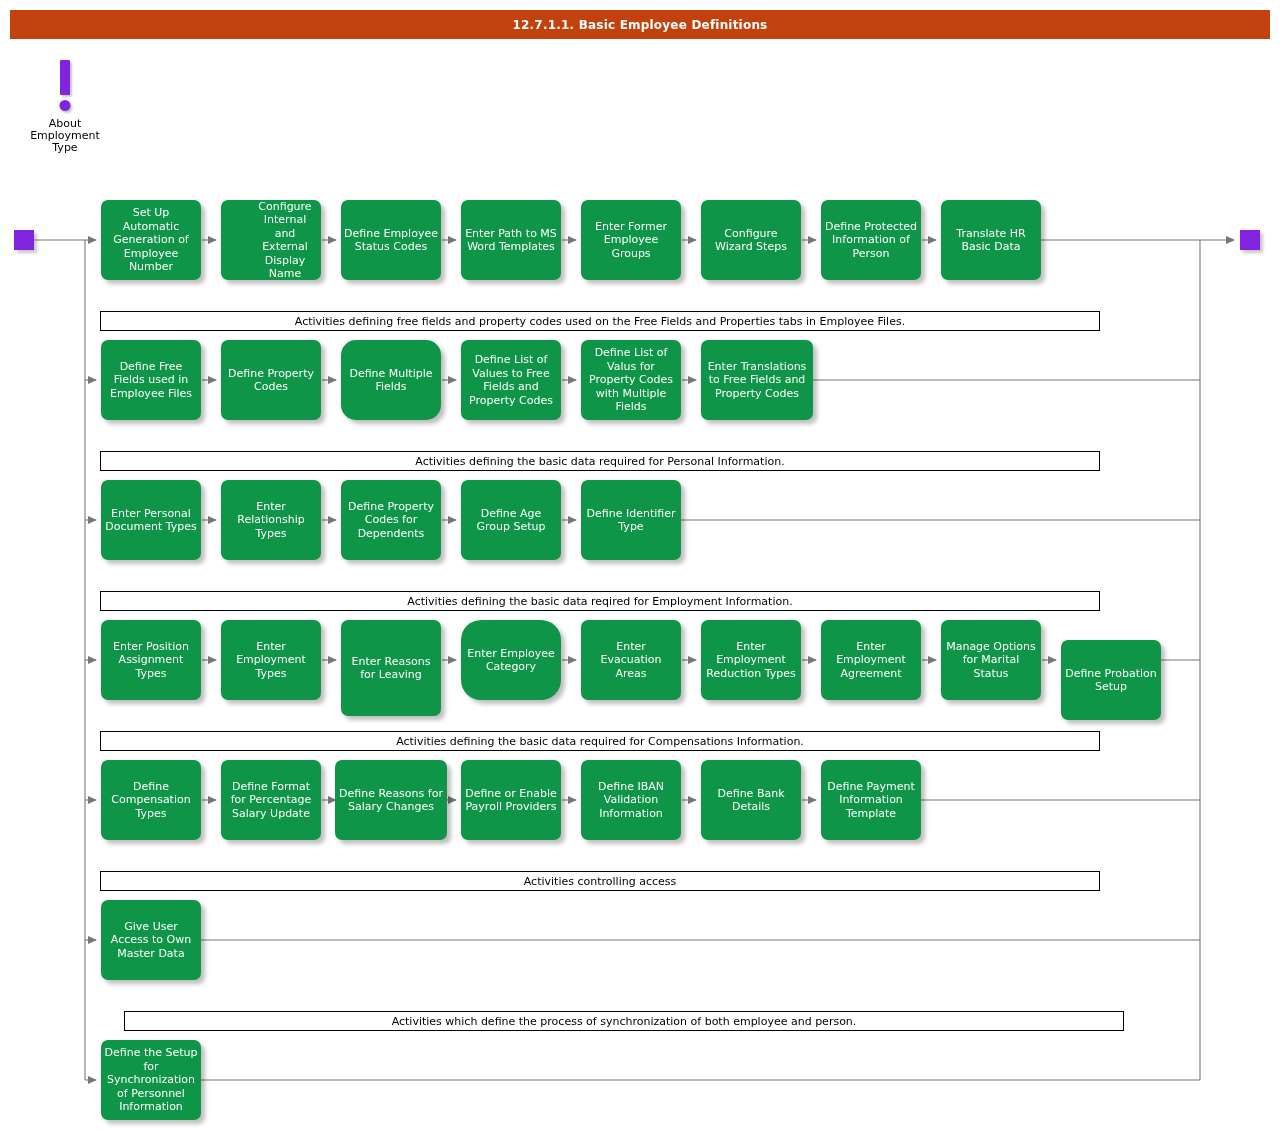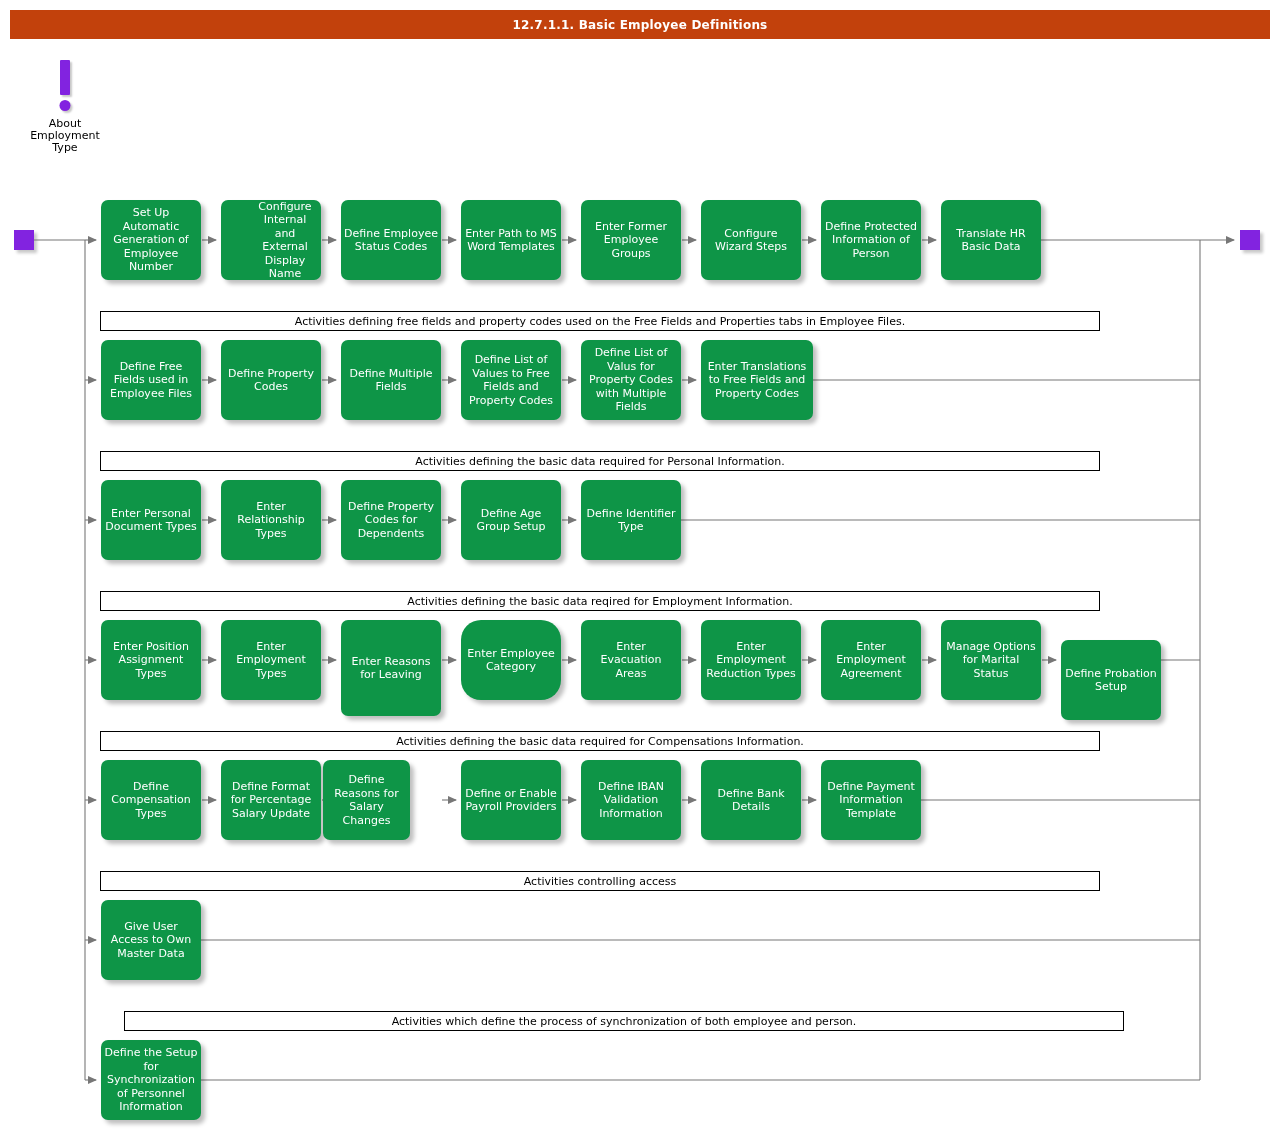--- a/index.html
+++ b/index.html
@@ -205,21 +205,21 @@
   <div class="act" style="left:941px;top:200px;width:100px;height:80px;">
       <span>Translate HR Basic Data</span>
     </div>
 
   <div class="act" style="left:101px;top:340px;width:100px;height:80px;">
       <span>Define Free Fields used in Employee Files</span>
     </div>
   <div class="act" style="left:221px;top:340px;width:100px;height:80px;">
       <span>Define Property Codes</span>
     </div>
-  <div class="act" style="left:341px;top:340px;width:100px;height:80px;">
+  <div class="act" style="left:341px;top:340px;width:100px;height:80px;border-radius:15px;">
       <span>Define Multiple Fields</span>
     </div>
   <div class="act" style="left:461px;top:340px;width:100px;height:80px;">
       <span>Define List of Values to Free Fields and Property Codes</span>
     </div>
   <div class="act" style="left:581px;top:340px;width:100px;height:80px;">
       <span>Define List of Valus for Property Codes with Multiple Fields</span>
     </div>
   <div class="act" style="left:701px;top:340px;width:112px;height:80px;">
       <span>Enter Translations to Free Fields and Property Codes</span>
@@ -268,21 +268,21 @@
   <div class="act" style="left:1061px;top:640px;width:100px;height:80px;">
       <span>Define Probation Setup</span>
     </div>
 
   <div class="act" style="left:101px;top:760px;width:100px;height:80px;">
       <span>Define Compensation Types</span>
     </div>
   <div class="act" style="left:221px;top:760px;width:100px;height:80px;">
       <span>Define Format for Percentage Salary Update</span>
     </div>
-  <div class="act" style="left:323px;top:760px;width:87px;height:80px;">
+  <div class="act" style="left:335px;top:760px;width:112px;height:80px;">
       <span>Define Reasons for Salary Changes</span>
     </div>
   <div class="act" style="left:461px;top:760px;width:100px;height:80px;">
       <span>Define or Enable Payroll Providers</span>
     </div>
   <div class="act" style="left:581px;top:760px;width:100px;height:80px;">
       <span>Define IBAN Validation Information</span>
     </div>
   <div class="act" style="left:701px;top:760px;width:100px;height:80px;">
       <span>Define Bank Details</span>

